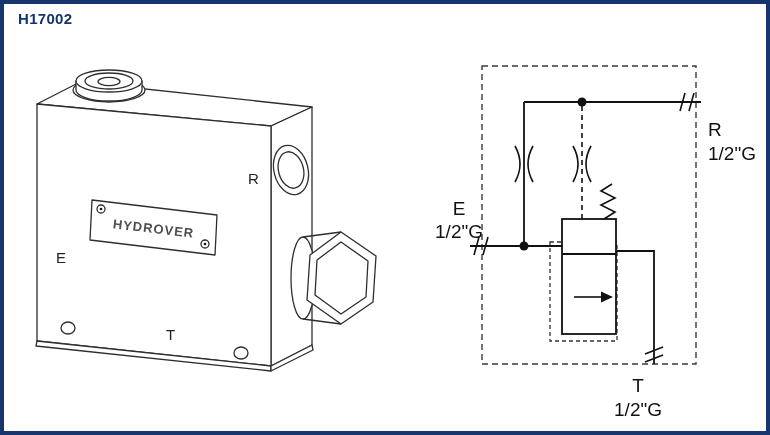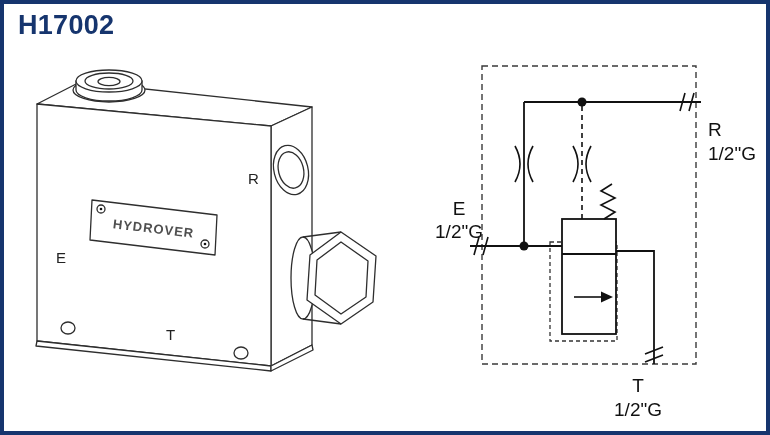--- a/index.html
+++ b/index.html
@@ -4,21 +4,21 @@
 <style>
   :root { --accent:#16356e; }
   html,body { margin:0; padding:0; background:#e9e9e9; }
   .frame {
     position:relative; width:770px; height:435px; box-sizing:border-box;
     background:#ffffff; border:4px solid var(--accent); overflow:hidden;
     font-family:"Liberation Sans", sans-serif;
   }
   .title {
     position:absolute; left:14px; top:6px; margin:0;
-    font-size:27px; font-weight:bold; color:var(--accent); letter-spacing:.3px;
+    font-size:15px; font-weight:bold; color:var(--accent); letter-spacing:.3px;
   }
   .block-svg { position:absolute; left:15px; top:48px; }
   .schem-svg { position:absolute; left:420px; top:50px; }
 
   
   .f  { fill:#ffffff; stroke:#2e2e2e; stroke-width:1.3; stroke-linejoin:round; }
   .s  { fill:none;    stroke:#2e2e2e; stroke-width:1.3; stroke-linejoin:round; }
   
   .sf { fill:#ffffff; stroke:#111111; stroke-width:1.8; }
   .sl { fill:none;    stroke:#111111; stroke-width:1.8; }

